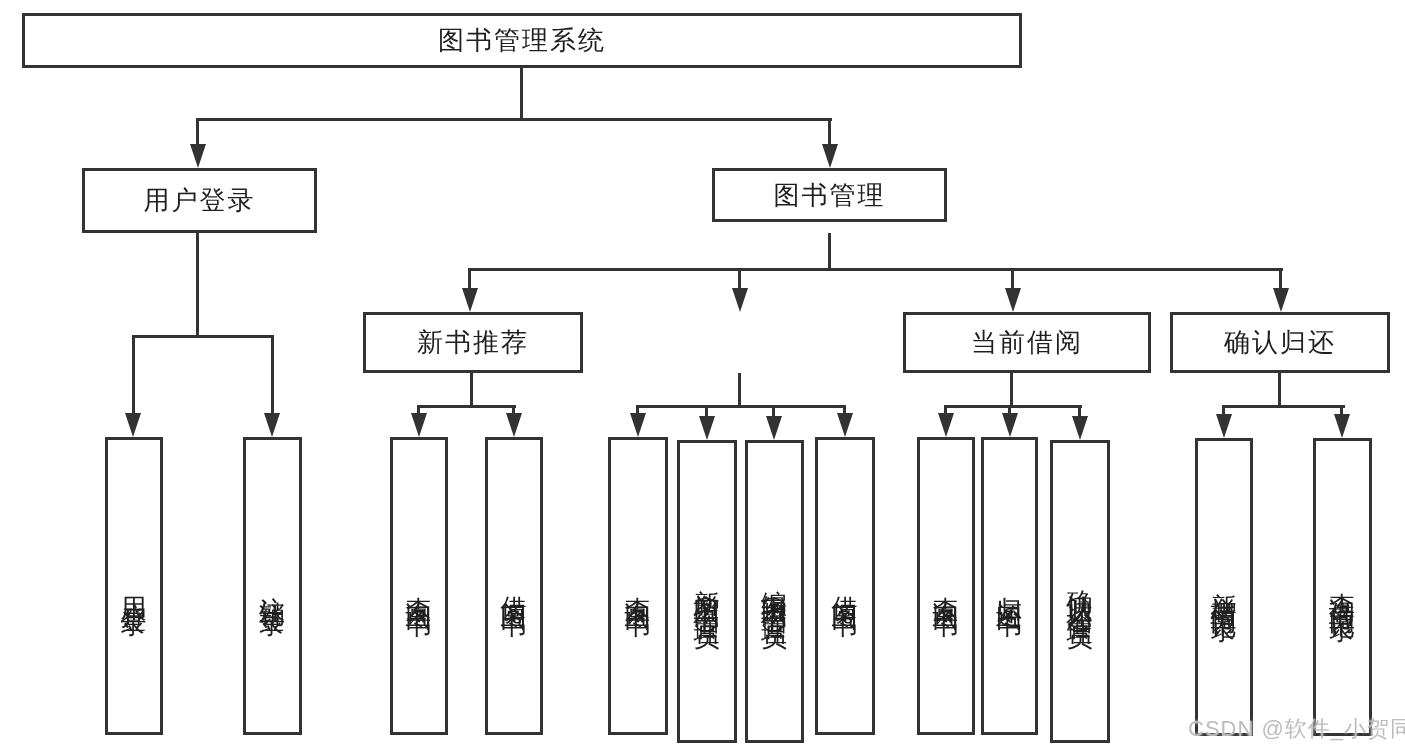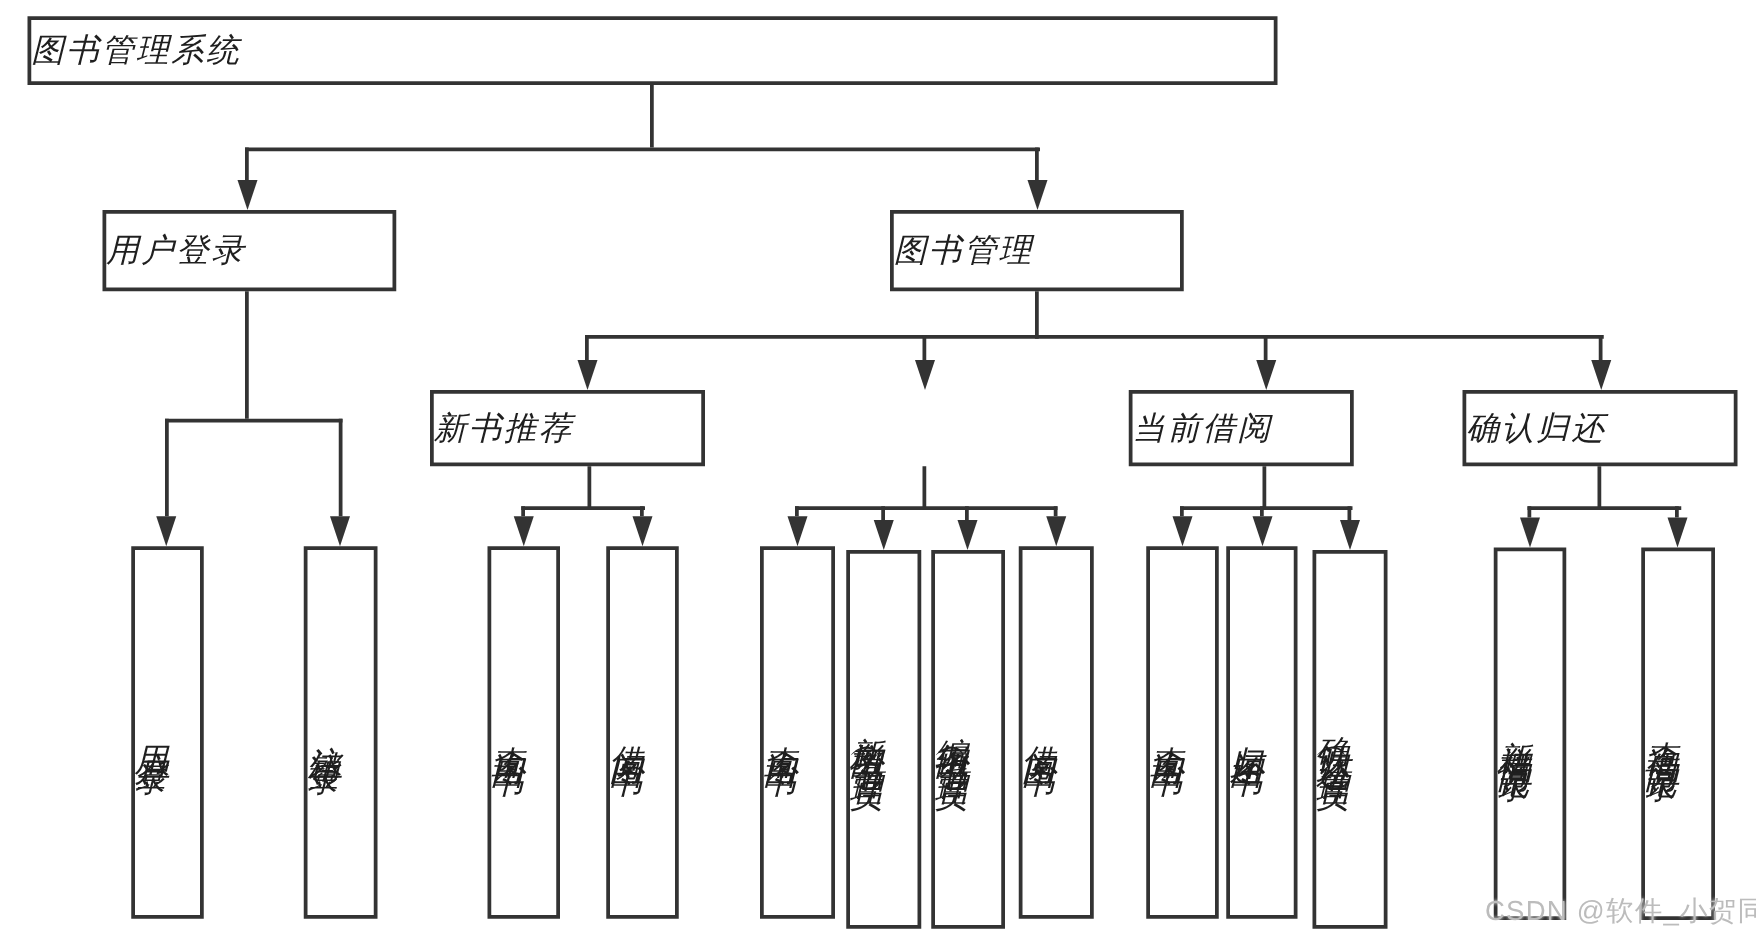--- a/index.html
+++ b/index.html
@@ -4,21 +4,21 @@
 <style>
   :root{
     --line:#333333; --border:#333333; --text:#1f1f1f;
     --background:#ffffff; --watermark:#bcbcbc;
   }
   html,body{margin:0;padding:0;background:var(--background);}
   body{font-family:"Liberation Sans","DejaVu Sans",sans-serif;}
   #canvas{position:relative;width:1405px;height:747px;background:var(--background);overflow:hidden;}
 
   .box{position:absolute;box-sizing:border-box;border:3px solid var(--border);
-       background:var(--background);display:flex;align-items:center;justify-content:flex-start;font-style:italic;}
+       background:var(--background);display:flex;align-items:center;justify-content:center;}
   .hlabel{font-size:26px;color:var(--text);letter-spacing:2px;white-space:nowrap;}
   .vlabel{writing-mode:vertical-rl;text-orientation:mixed;font-size:26px;
           letter-spacing:5px;color:var(--text);line-height:1;}
 
   .vl{position:absolute;width:3px;background:var(--line);}
   .hl{position:absolute;height:3px;background:var(--line);}
   .arrow{position:absolute;width:0;height:0;
          border-left:8px solid transparent;border-right:8px solid transparent;
          border-top:24px solid var(--line);}
 
@@ -31,28 +31,28 @@
 
 <div id="canvas">
 
   <div class="box" style="left:22px;top:13px;width:1000px;height:55px">
     <span class="hlabel">图书管理系统</span>
   </div>
 
   <div class="box" style="left:82px;top:168px;width:235px;height:65px">
     <span class="hlabel">用户登录</span>
   </div>
-  <div class="box" style="left:712px;top:168px;width:235px;height:65px">
+  <div class="box" style="left:712px;top:168px;width:235px;height:54px">
     <span class="hlabel">图书管理</span>
   </div>
 
-  <div class="box" style="left:344px;top:312px;width:220px;height:61px">
+  <div class="box" style="left:363px;top:312px;width:220px;height:61px">
     <span class="hlabel">新书推荐</span>
   </div>
-  <div class="box" style="left:903px;top:312px;width:180px;height:61px">
+  <div class="box" style="left:903px;top:312px;width:248px;height:61px">
     <span class="hlabel">当前借阅</span>
   </div>
   <div class="box" style="left:1170px;top:312px;width:220px;height:61px">
     <span class="hlabel">确认归还</span>
   </div>
 
   <div class="box" style="left:105px;top:437px;width:58px;height:298px">
     <span class="vlabel">用户登录</span>
   </div>
   <div class="box" style="left:243px;top:437px;width:59px;height:298px">

